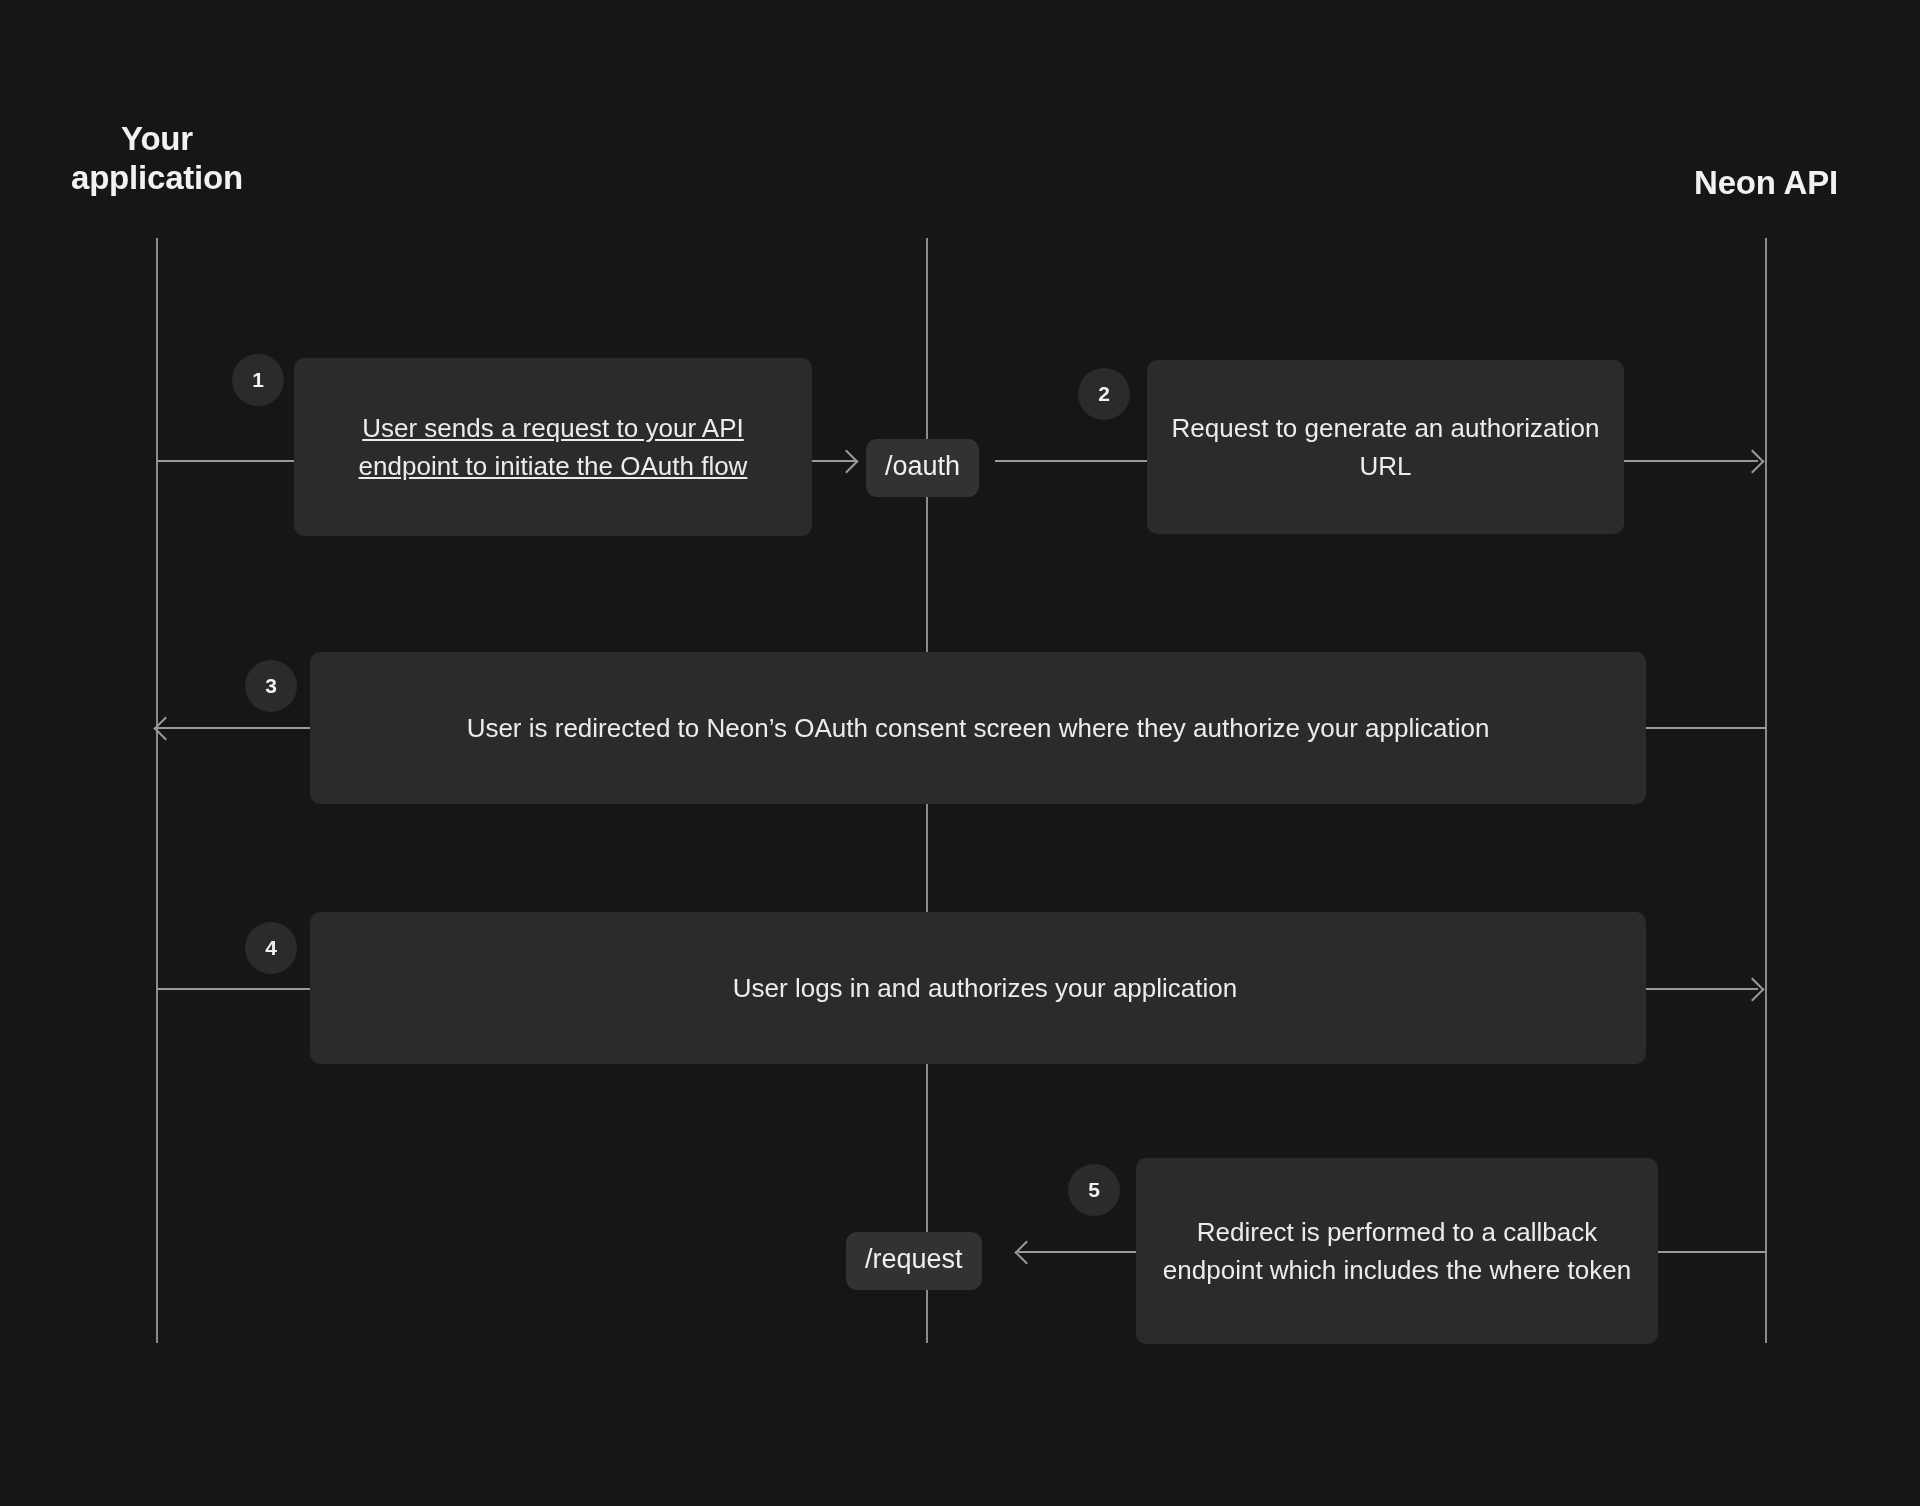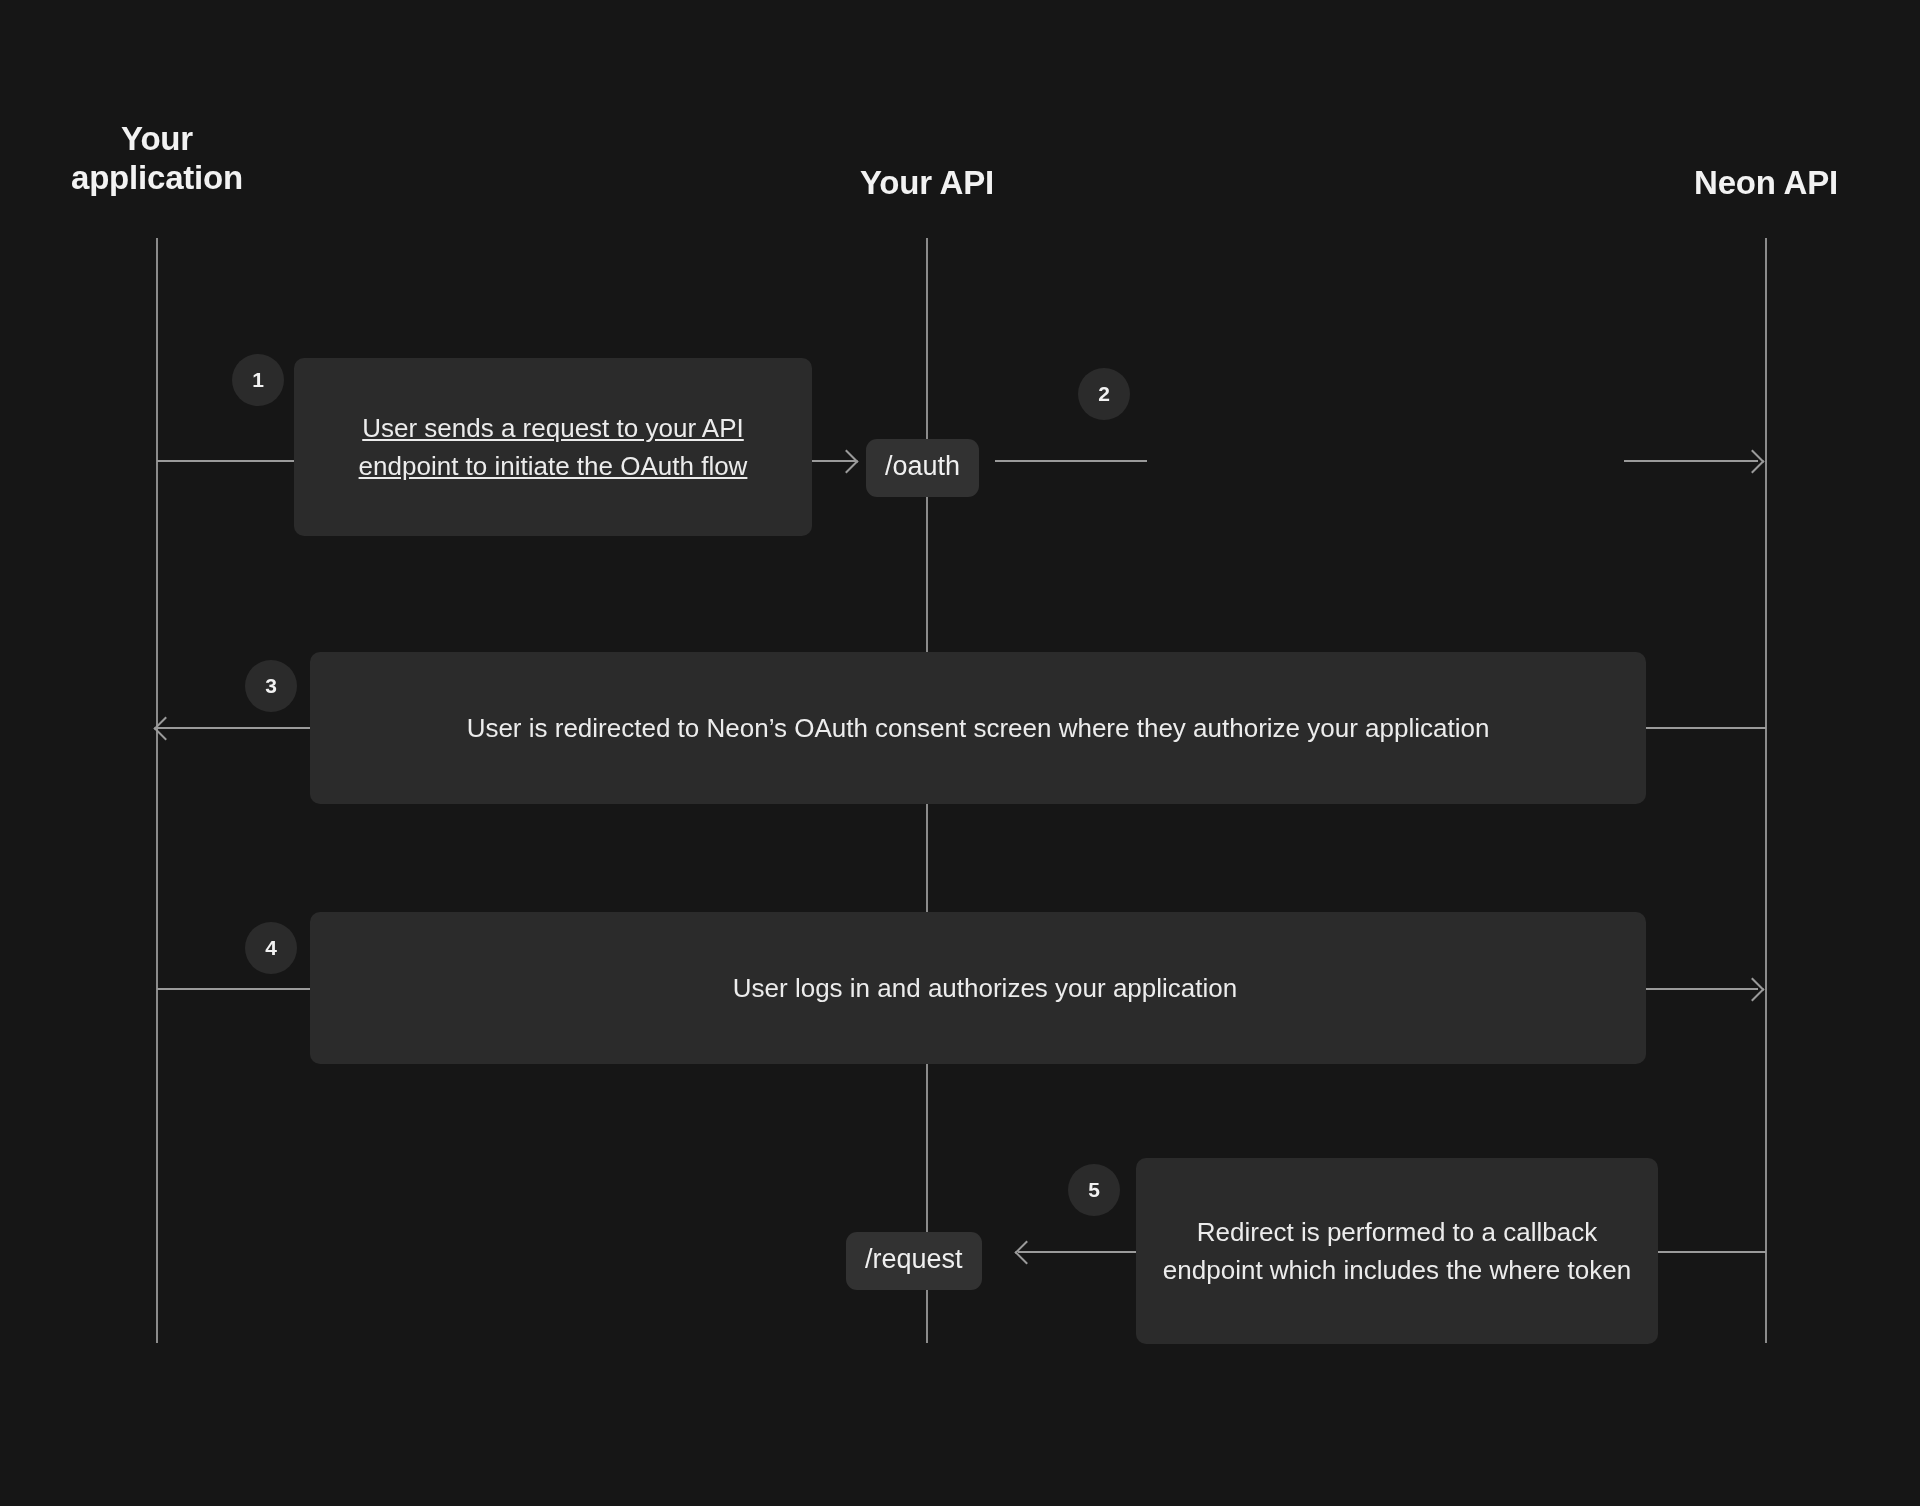--- a/index.html
+++ b/index.html
@@ -103,21 +103,20 @@
   .arrow-chev.left  { transform: rotate(-135deg); }
 </style>
 </head>
 <body>
 
 <div id="canvas">
 
   <div class="participant" style="left:157px; top:120px; width:300px;">Your
 application</div>
 
-  <div class="participant" style="left:927px; top:164px; width:300px;">Your API</div>
 
   <div class="participant" style="left:1766px; top:164px; width:300px;">Neon API</div>
 
   <div class="lifeline" style="left:157px; top:238px; height:1105px;"></div>
   <div class="lifeline" style="left:927px; top:238px; height:1105px;"></div>
   <div class="lifeline" style="left:1766px; top:238px; height:1105px;"></div>
 
   <div class="conn" style="left:157px; top:460px; width:700px;"></div>
   <div class="arrow-chev right" style="left:838px; top:453px;"></div>
 
@@ -128,20 +127,23 @@
   <div class="badge" style="left:232px; top:354px;">
     <span>1</span>
   </div>
 
   <div class="pill" style="left:866px; top:439px;">
     <span>/oauth</span>
   </div>
 
   <div class="conn" style="left:995px; top:460px; width:152px;"></div>
 
+  <div class="msgbox" style="left:1147px; top:360px; width:477px; height:174px;">
+    <span>Request to generate an authorization URL</span>
+  </div>
 
   <div class="badge" style="left:1078px; top:368px;">
     <span>2</span>
   </div>
 
   <div class="conn" style="left:1624px; top:460px; width:134px;"></div>
   <div class="arrow-chev right" style="left:1744px; top:453px;"></div>
 
   <div class="conn" style="left:157px; top:727px; width:153px;"></div>
   <div class="arrow-chev left" style="left:157px; top:720px;"></div>

